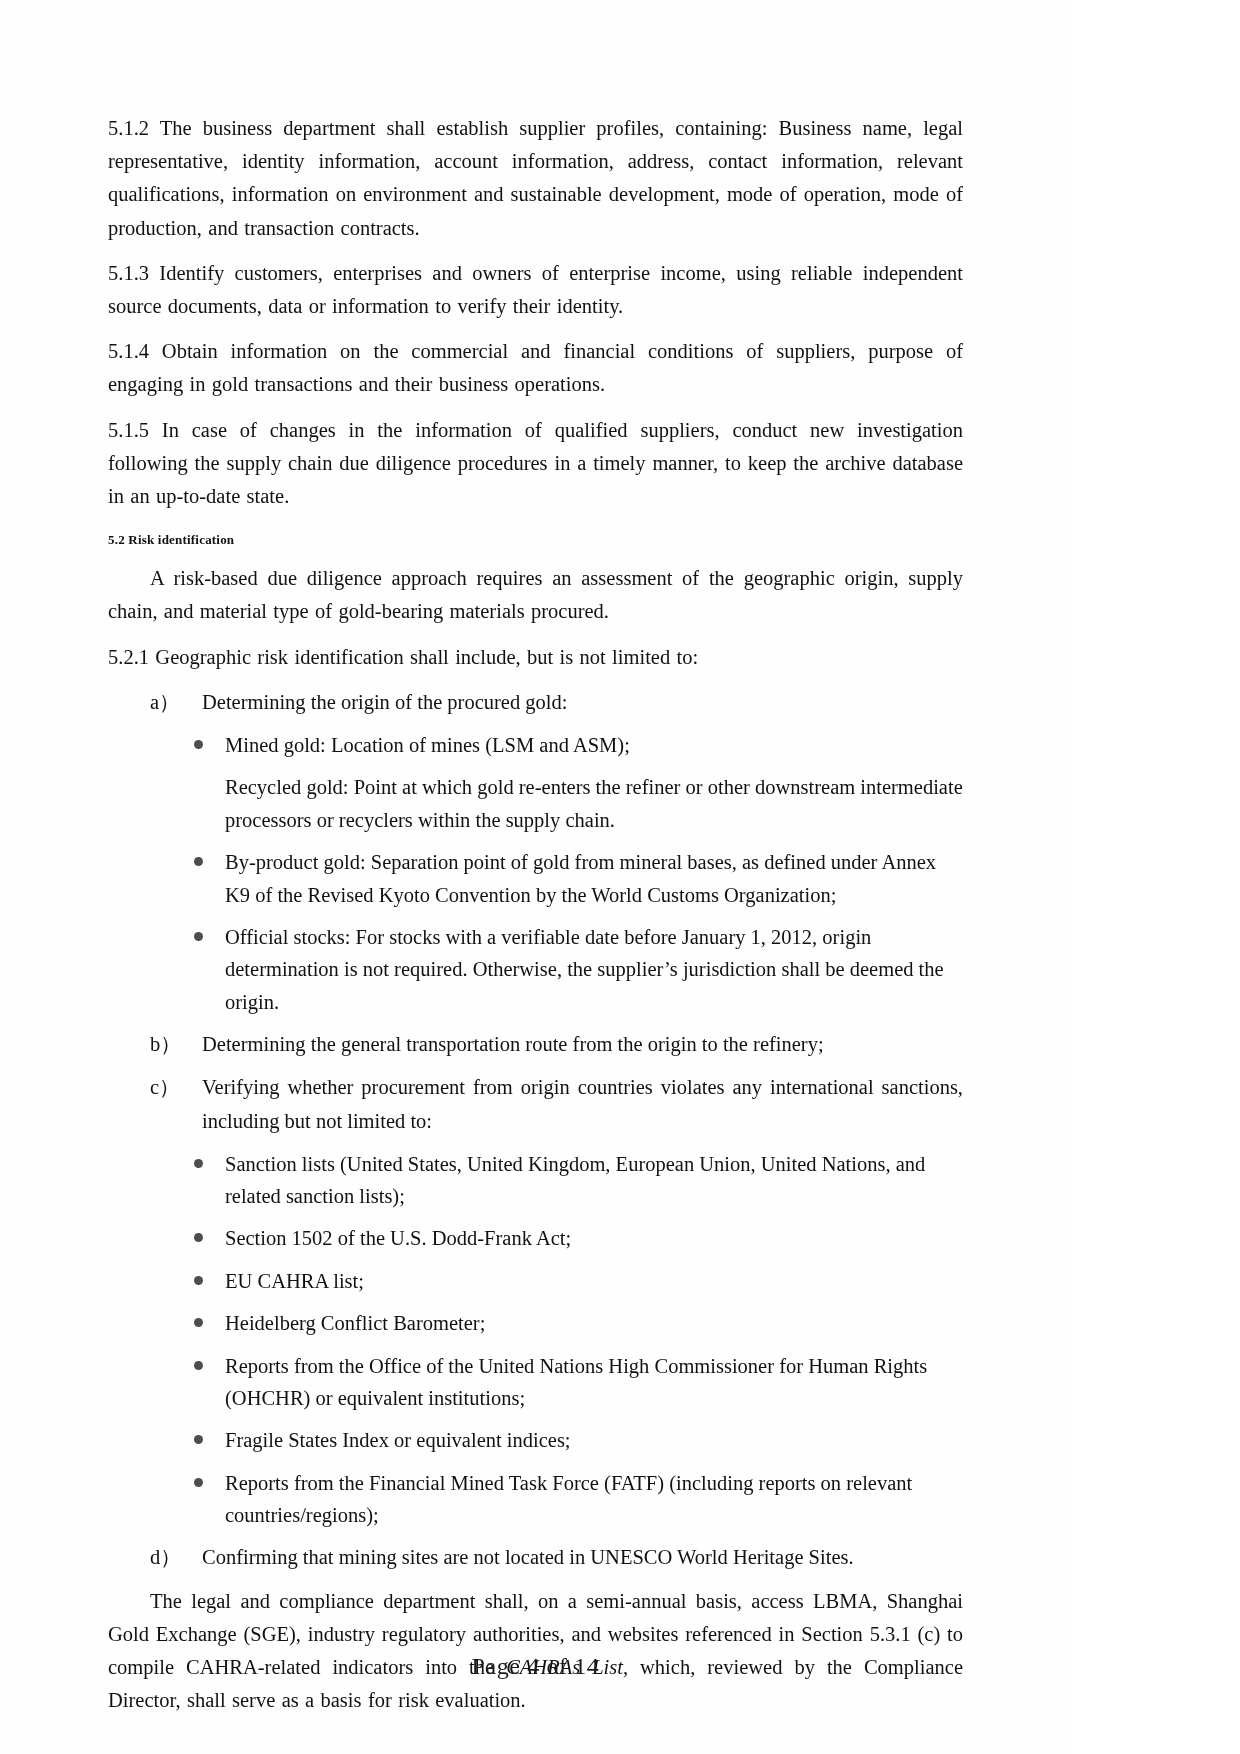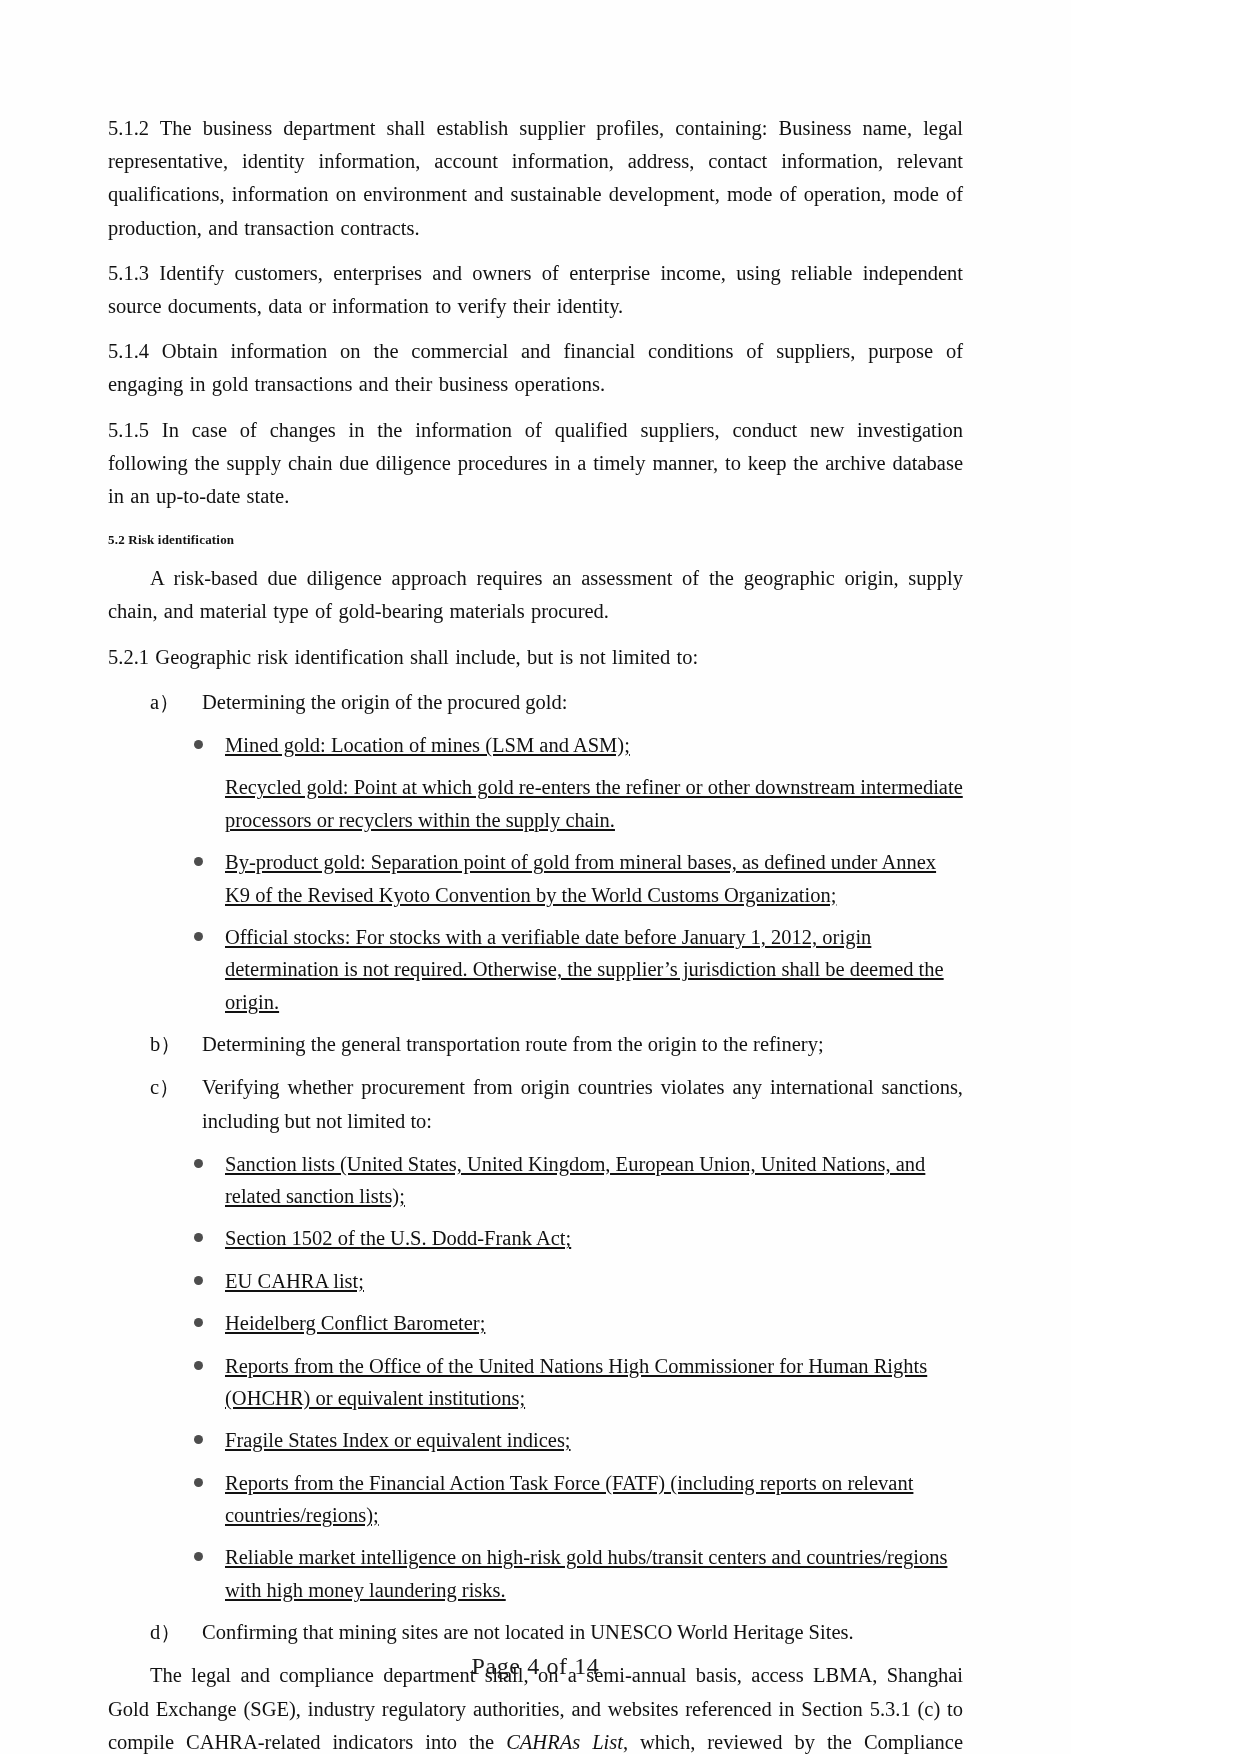--- a/index.html
+++ b/index.html
@@ -62,21 +62,20 @@
     list-style: none;
     margin: 0 0 10px 0;
     padding: 0 0 0 82px;
   }
   ul.bullets li {
     position: relative;
     margin: 10px 0 10px 0;
     padding-left: 35px;
     text-align: left;
     line-height: 1.58;
-    text-decoration: underline;
   }
   ul.bullets li::before {
     content: "";
     position: absolute;
     left: 4px;
     top: 11px;
     width: 9px;
     height: 9px;
     border-radius: 50%;
     background: #4d4d4d;
@@ -138,22 +137,21 @@
       <span class="marker">c）</span>
       <span class="content">Verifying whether procurement from origin countries violates any international sanctions, including but not limited to:</span>
     </div>
     <ul class="bullets">
       <li>Sanction lists (United States, United Kingdom, European Union, United Nations, and related sanction lists);</li>
       <li>Section 1502 of the U.S. Dodd-Frank Act;</li>
       <li>EU CAHRA list;</li>
       <li>Heidelberg Conflict Barometer;</li>
       <li>Reports from the Office of the United Nations High Commissioner for Human Rights (OHCHR) or equivalent institutions;</li>
       <li>Fragile States Index or equivalent indices;</li>
-      <li>Reports from the Financial Action Task Force (FATF) (including reports on relevant countries/regions);</li>
-      <li>Reliable market intelligence on high-risk gold hubs/transit centers and countries/regions with high money laundering risks.</li>
+      <li>Reports from the Financial Mined Task Force (FATF) (including reports on relevant countries/regions);</li>
     </ul>
 
     <div class="lettered">
       <span class="marker">d）</span>
       <span class="content">Confirming that mining sites are not located in UNESCO World Heritage Sites.</span>
     </div>
 
     <p class="para indent-first"><span>The legal and compliance department shall, on a semi-annual basis, access LBMA, Shanghai Gold Exchange (SGE), industry regulatory authorities, and websites referenced in Section 5.3.1 (c) to compile CAHRA-related indicators into the </span><em class="ital">CAHRAs List</em><span>, which, reviewed by the Compliance Director, shall serve as a basis for risk evaluation.</span></p>
 
   </div>

